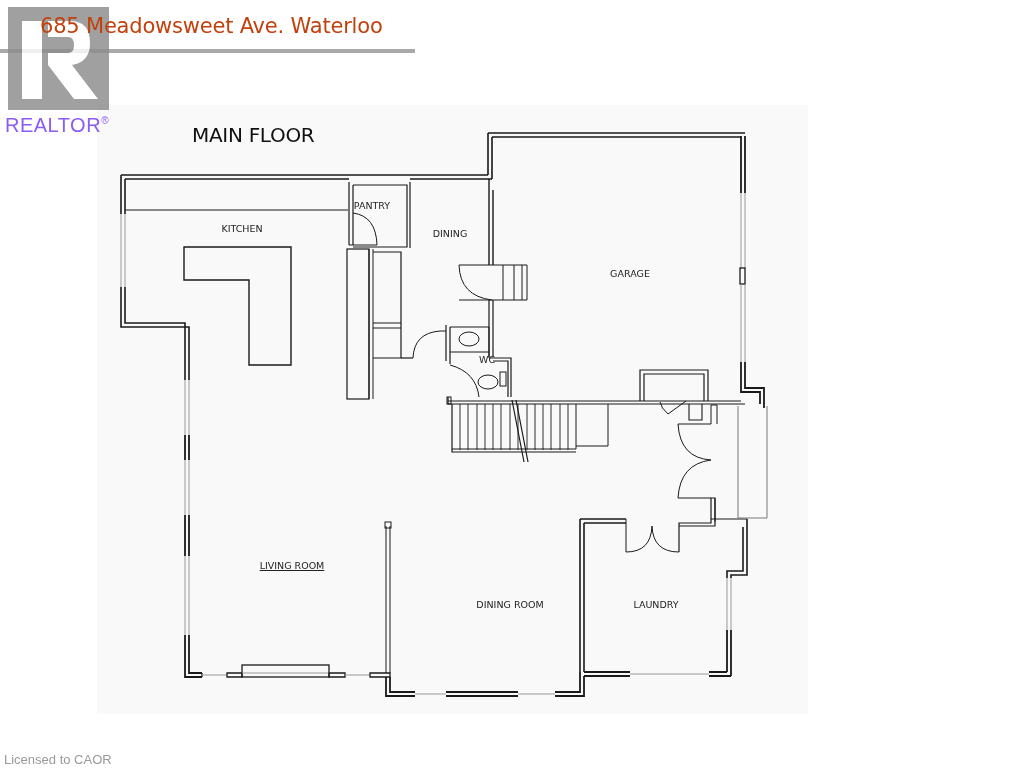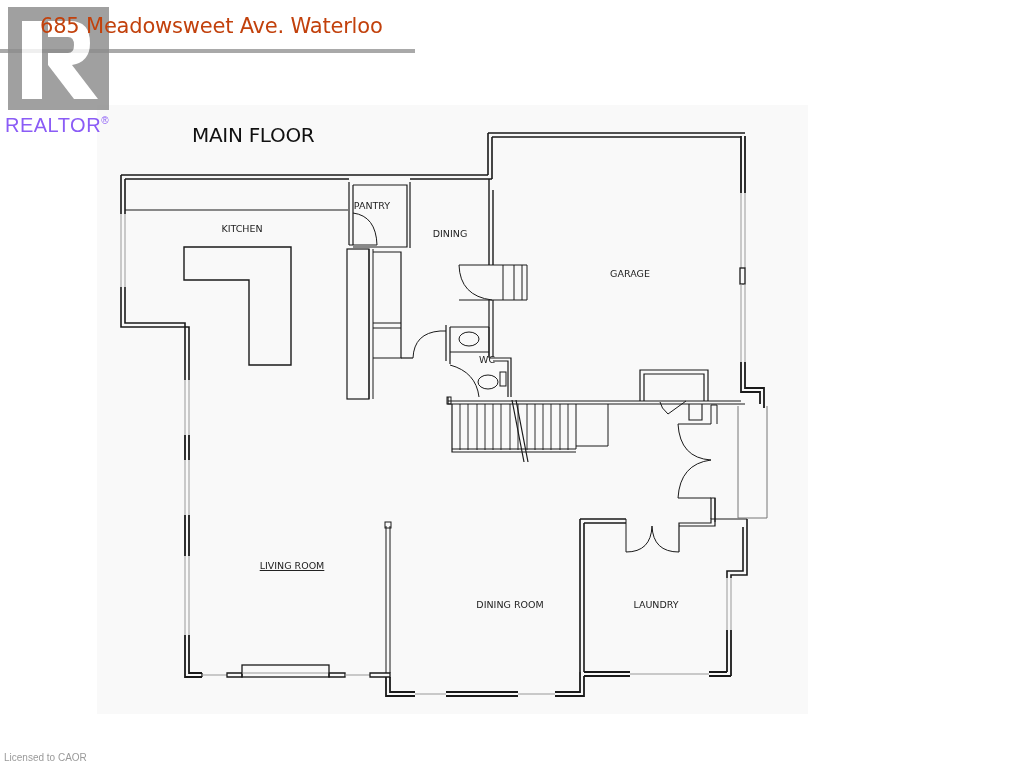--- a/index.html
+++ b/index.html
@@ -33,21 +33,21 @@
     position: absolute; left: 192px; top: 123px;
     font-family: "DejaVu Sans", sans-serif; font-weight: normal; font-size: 20px; color: #111;
     letter-spacing: -0.3px; z-index: 3;
   }
   svg.plan { position: absolute; left: 0; top: 0; z-index: 2; }
   .room-label {
     position: absolute; font-family: "DejaVu Sans", sans-serif; font-size: 9.5px; color: #222;
     white-space: nowrap; transform: translateX(-50%); z-index: 3;
   }
   .license {
-    position: absolute; left: 4px; top: 752px; font-size: 10px; color: #9a9a9a; z-index: 3;
+    position: absolute; left: 4px; top: 752px; font-size: 13px; color: #9a9a9a; z-index: 3;
   }
 </style>
 </head>
 <body>
 
 <div class="plan-bg"></div>
 
 <svg class="logo" viewBox="0 0 101 103">
   <rect x="0" y="0" width="101" height="103" fill="#8c8c8c"></rect>
   <rect x="14" y="14" width="20" height="78" fill="#fff"></rect>

